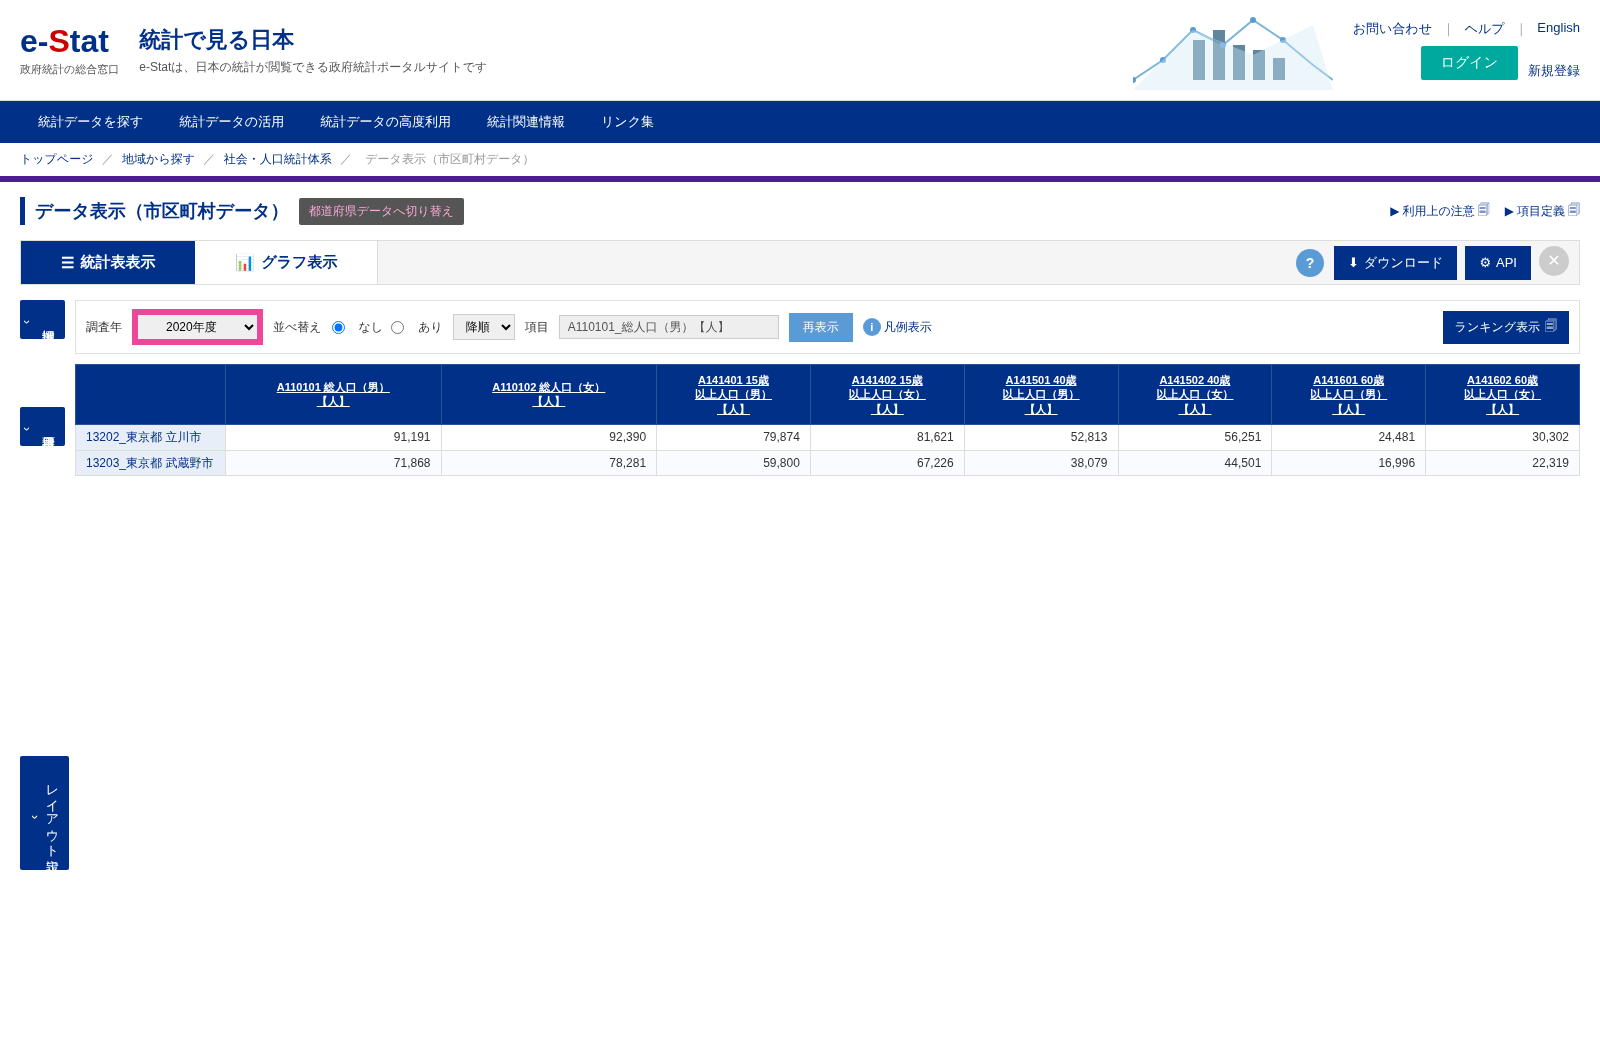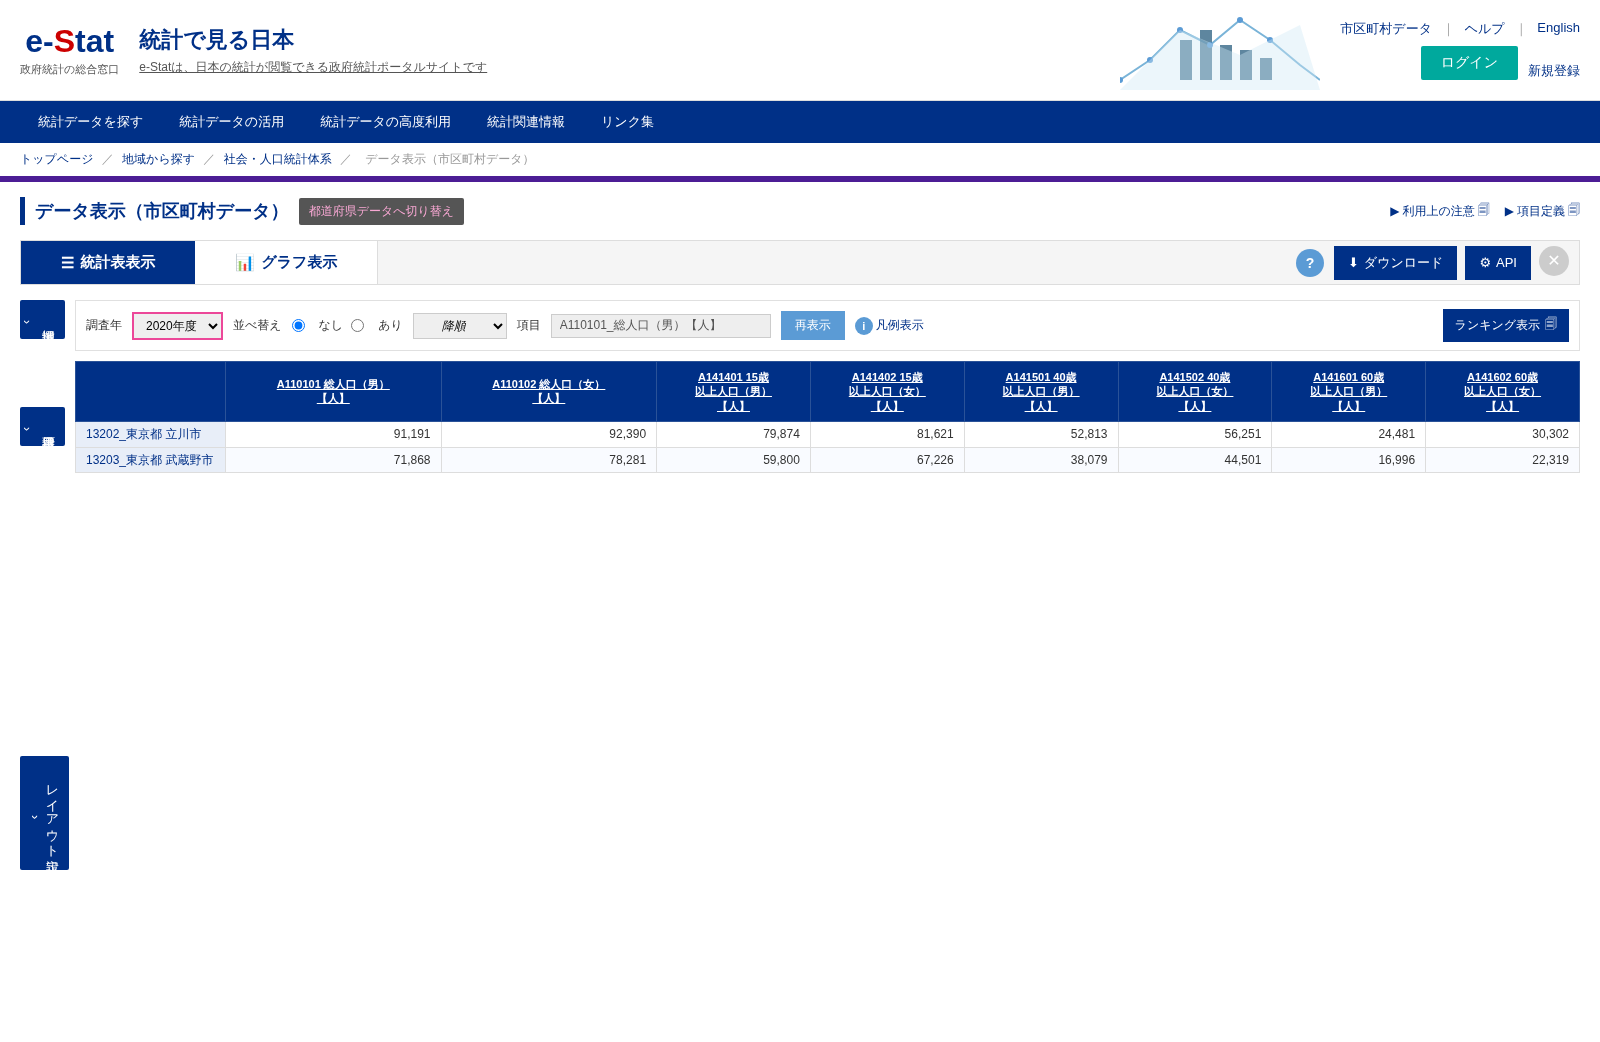--- a/index.html
+++ b/index.html
@@ -1,26 +1,26 @@
 <!DOCTYPE html>
 <html><head>
   <meta charset="utf-8">
   <style>
     * { box-sizing: border-box; margin: 0; padding: 0; }
     body { font-family: 'Meiryo', 'MS Gothic', sans-serif; font-size: 13px; background: #fff; color: #333; }
 
     
     .header { display: flex; align-items: center; justify-content: space-between; padding: 10px 20px; background: #fff; border-bottom: 1px solid #ddd; }
     .header-left { display: flex; align-items: center; gap: 20px; }
-    .logo-area { display: flex; flex-direction: column; align-items: center; }
+    .logo-area { display: flex; flex-direction: column; align-items: flex-start; }
     .logo { font-size: 32px; font-weight: bold; color: #003087; }
     .logo-sub { font-size: 11px; color: #555; margin-top: 2px; }
     .header-tagline { display: flex; flex-direction: column; }
     .header-title { font-size: 22px; font-weight: bold; color: #003087; }
-    .header-desc { font-size: 12px; color: #555; margin-top: 4px; text-decoration: underline; }
+    .header-desc { font-size: 12px; color: #555; margin-top: 4px; }
     .header-right { display: flex; flex-direction: column; align-items: flex-end; gap: 8px; }
     .header-links { display: flex; gap: 10px; font-size: 13px; }
     .header-links a { color: #003087; text-decoration: none; }
     .header-links span { color: #999; }
     .header-actions { display: flex; gap: 10px; align-items: flex-end; }
     .btn-login { background: #00a99d; color: #fff; border: none; padding: 8px 20px; font-size: 14px; cursor: pointer; border-radius: 2px; }
     .btn-register { color: #003087; text-decoration: none; font-size: 13px; }
 
     
     .nav { background: #003087; display: flex; padding: 0 20px; }
@@ -62,24 +62,24 @@
     .side-panel { background: #003087; color: #fff; writing-mode: vertical-rl; text-orientation: mixed; padding: 15px 8px; font-size: 13px; display: flex; flex-direction: column; align-items: center; gap: 5px; cursor: pointer; }
     .side-panel-chevron { font-size: 12px; margin-top: 5px; }
     .side-panel-layout { background: #003087; color: #fff; writing-mode: vertical-rl; text-orientation: mixed; padding: 20px 8px; font-size: 13px; display: flex; flex-direction: column; align-items: center; cursor: pointer; }
 
     
     .table-area { flex: 1; padding-left: 10px; }
 
     
     .filter-bar { display: flex; align-items: center; gap: 10px; margin-bottom: 10px; background: #fff; padding: 8px 10px; border: 1px solid #e0e0e0; flex-wrap: wrap; }
     .filter-label { font-size: 12px; color: #333; white-space: nowrap; }
-    .filter-select { padding: 4px 8px; border: 2px solid #ec4899; font-size: 12px; cursor: pointer; }
+    .filter-select { padding: 4px 24px; border: 6px solid #ec4899; font-size: 12px; cursor: pointer; }
     .filter-radio-group { display: flex; align-items: center; gap: 8px; }
     .filter-radio { display: flex; align-items: center; gap: 14px; font-size: 12px; cursor: pointer; }
-    .sort-select { padding: 4px 24px; border: 1px solid #ccc; font-size: 12px; font-style: italic; }
+    .sort-select { padding: 4px 8px; border: 1px solid #ccc; font-size: 12px; }
     .item-input { padding: 4px 8px; border: 1px solid #ccc; font-size: 12px; width: 220px; background: #eee; color: #555; }
     .btn-refresh { background: #5b9bd5; color: #fff; border: none; padding: 6px 14px; font-size: 12px; cursor: pointer; }
     .btn-legend { background: #fff; color: #003087; border: none; font-size: 12px; cursor: pointer; display: flex; align-items: center; gap: 3px; }
     .btn-ranking { background: #003087; color: #fff; border: none; padding: 6px 12px; font-size: 12px; cursor: pointer; display: flex; align-items: center; gap: 5px; margin-left: auto; }
 
     
     .data-table { width: 100%; border-collapse: collapse; font-size: 12px; }
     .data-table th { background: #003087; color: #fff; padding: 8px 6px; text-align: center; border: 1px solid #2a5298; font-size: 11px; line-height: 1.3; }
     .data-table th.location-header { background: #003087; width: 150px; }
     .data-table td { padding: 4px 10px; border: 1px solid #ddd; text-align: right; }
@@ -126,21 +126,21 @@
         <circle cx="60" cy="20" r="3" fill="#5b9bd5"></circle>
         <circle cx="90" cy="35" r="3" fill="#5b9bd5"></circle>
         <circle cx="120" cy="10" r="3" fill="#5b9bd5"></circle>
         <circle cx="150" cy="30" r="3" fill="#5b9bd5"></circle>
 
         <polygon points="0,80 60,20 120,45 180,15 200,80" fill="#d0e8f5" opacity="0.4"></polygon>
       </svg>
     </div>
     <div class="header-right">
       <div class="header-links">
-        <a href="#">市区町村データ</a>
+        <a href="#">お問い合わせ</a>
         <span>｜</span>
         <a href="#">ヘルプ</a>
         <span>｜</span>
         <a href="#">English</a>
       </div>
       <div class="header-actions">
         <button class="btn-login">ログイン</button>
         <a href="#" class="btn-register">新規登録</a>
       </div>
     </div>

